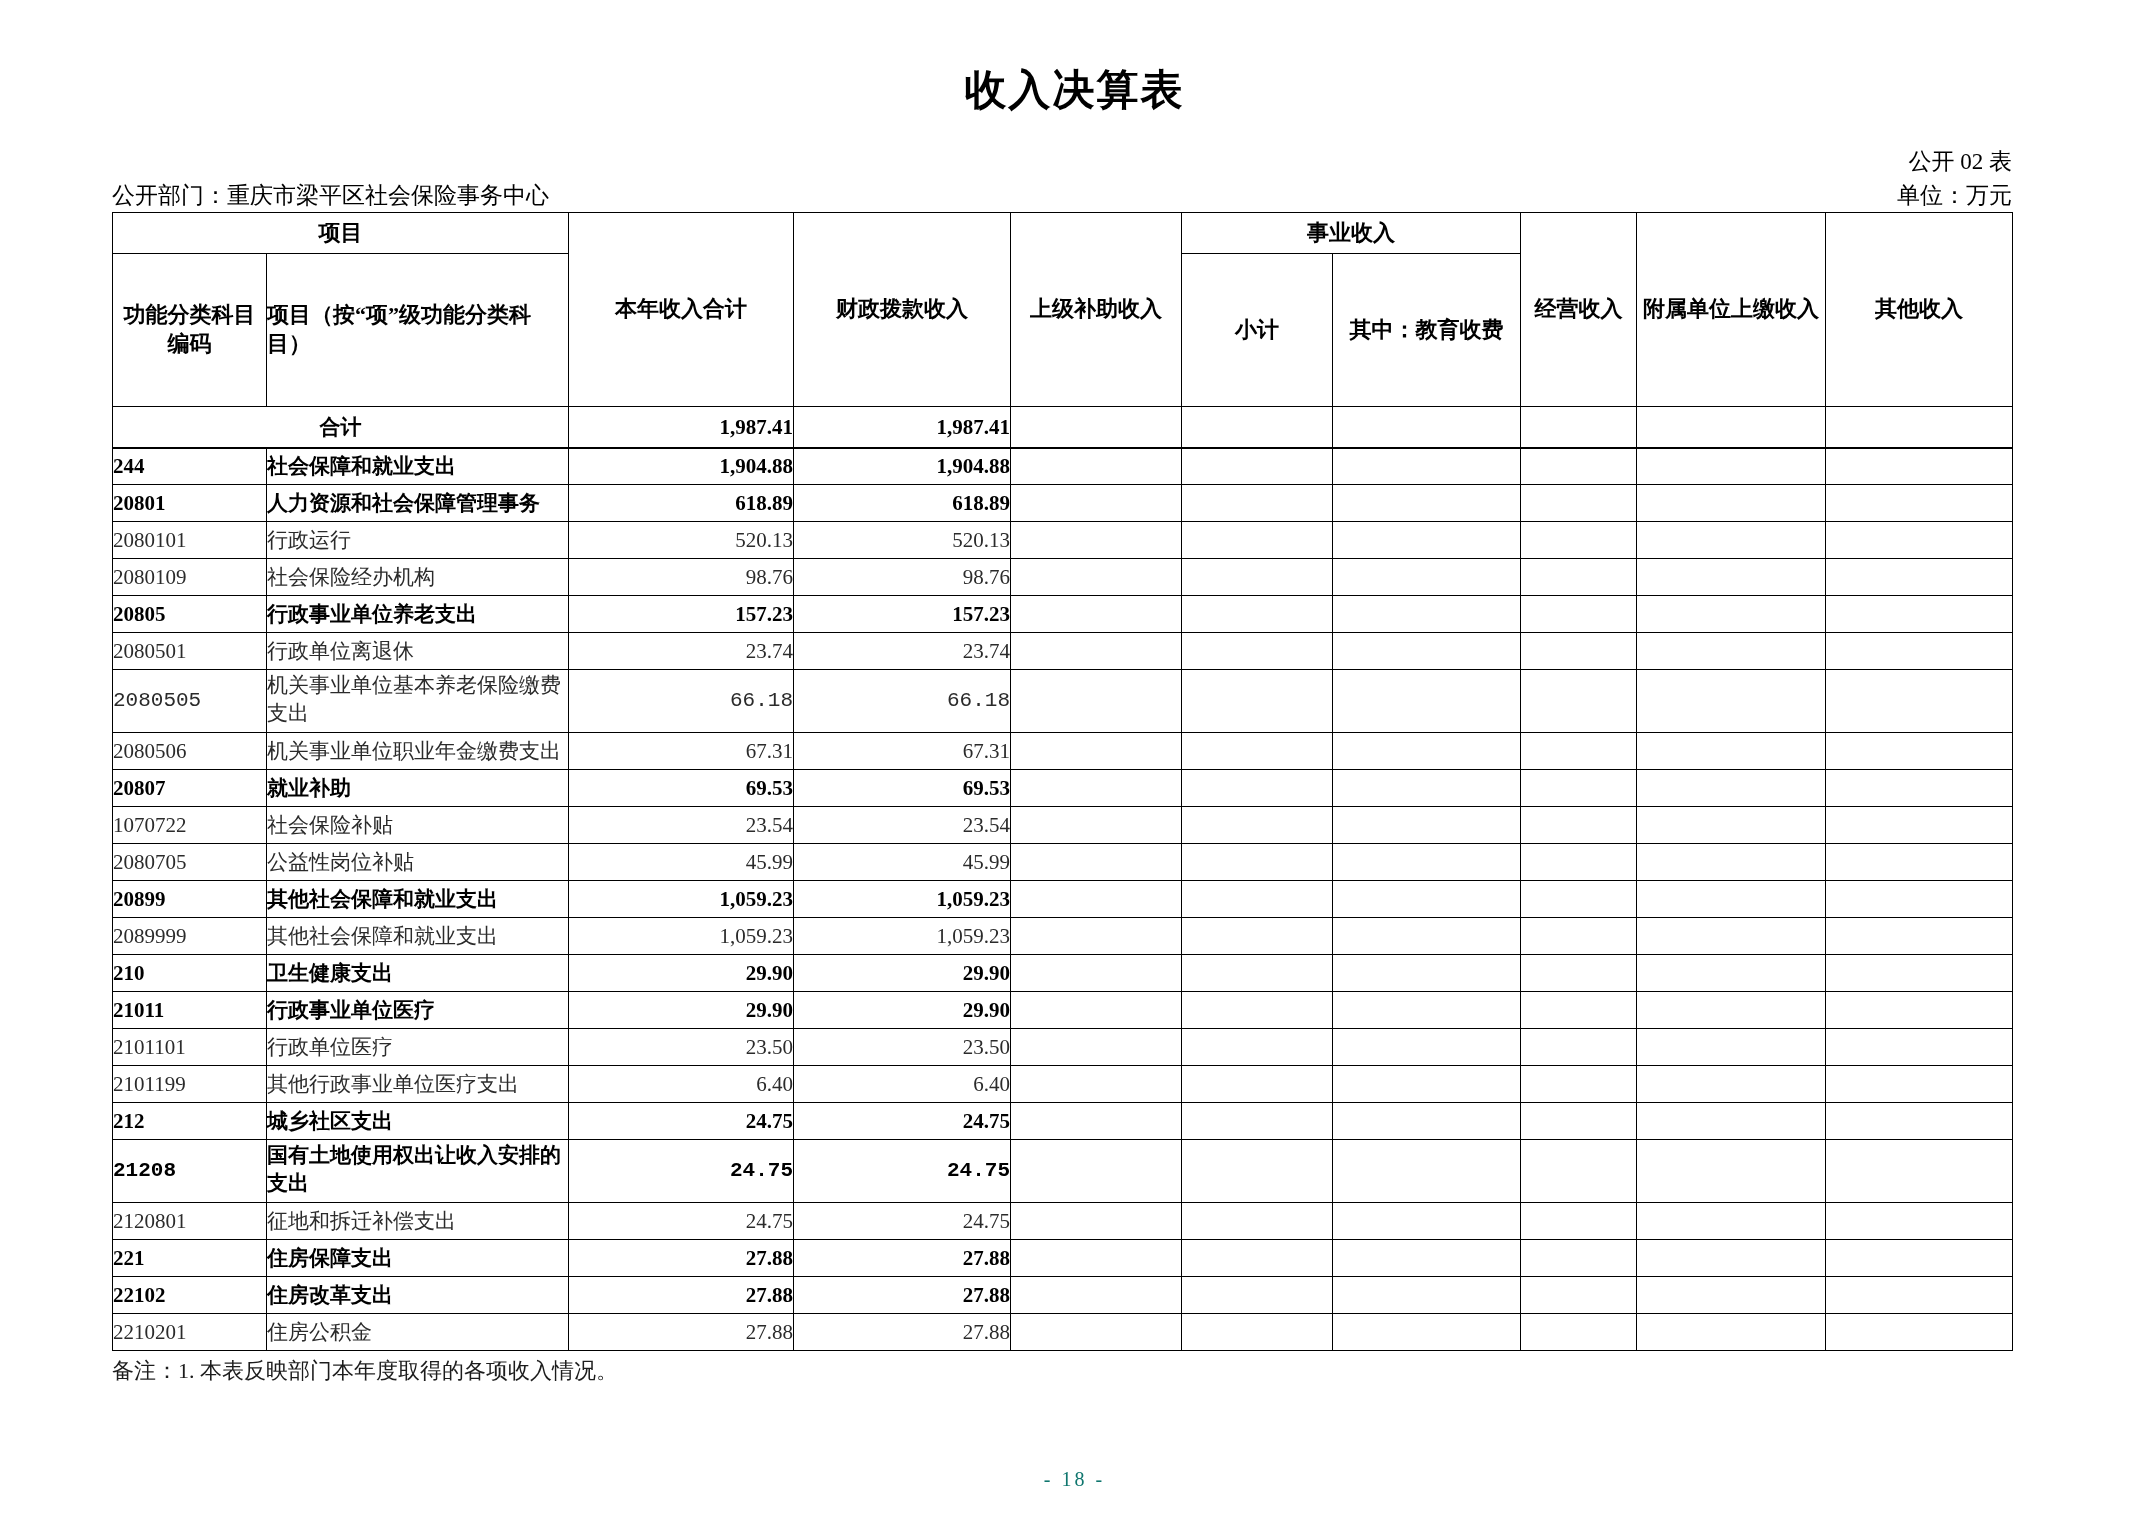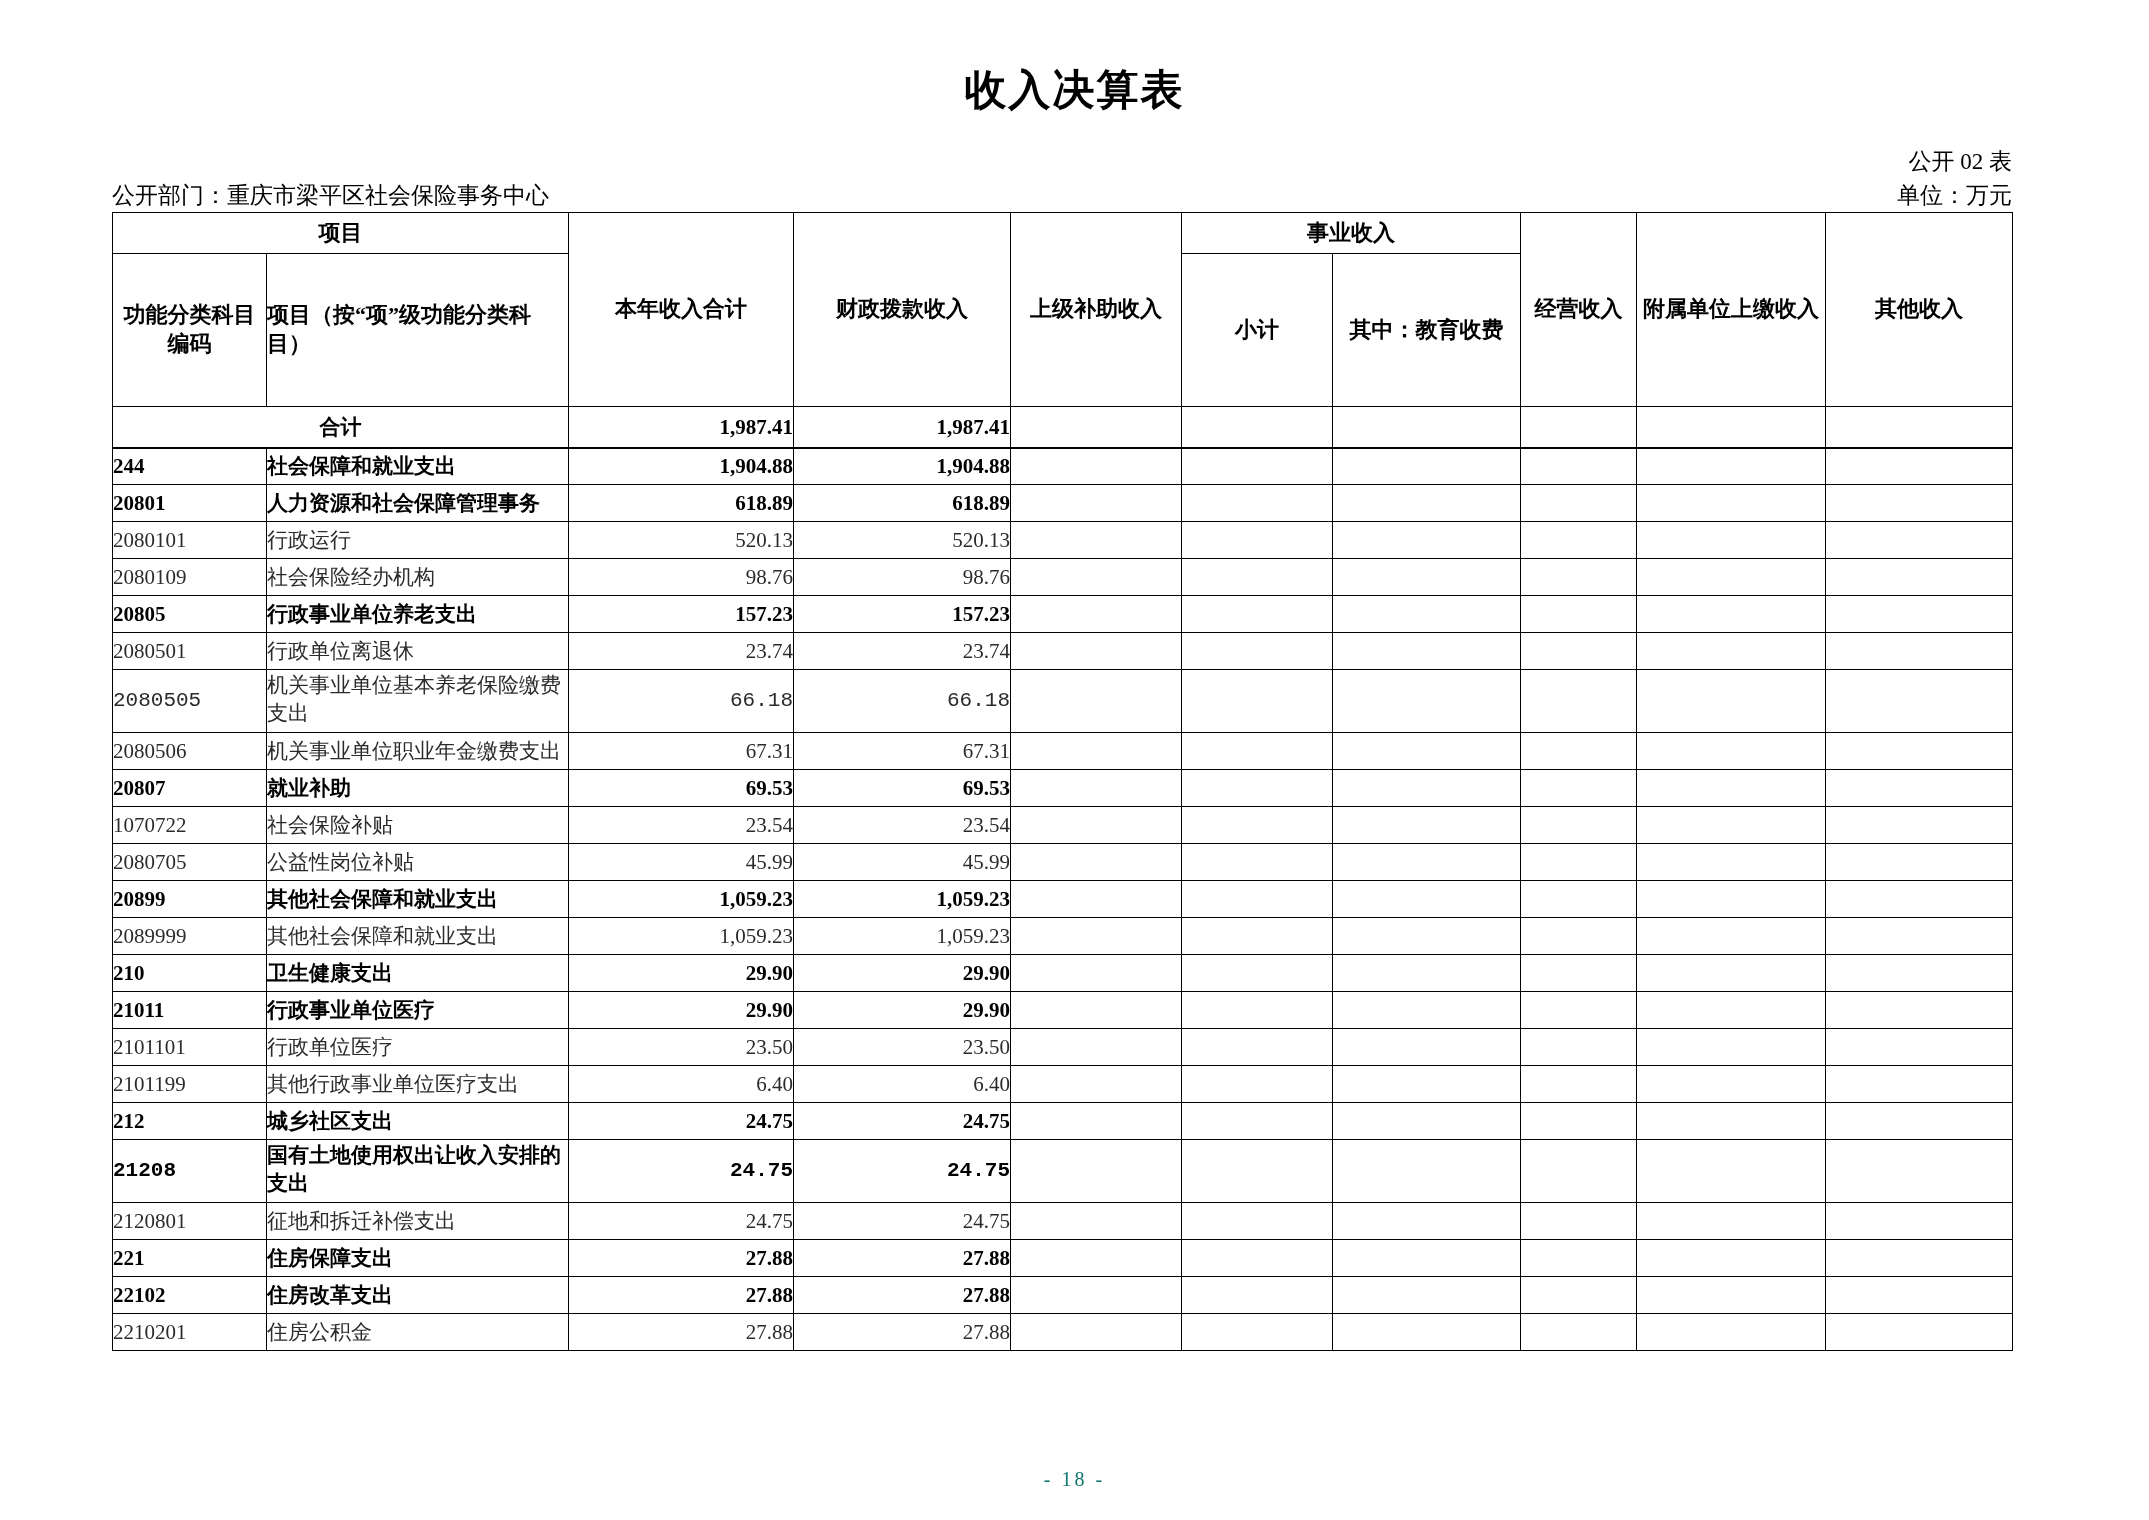--- a/index.html
+++ b/index.html
@@ -446,16 +446,17 @@
           <td class="num-cell"></td>
           <td class="num-cell"></td>
           <td class="num-cell"></td>
           <td class="num-cell"></td>
           <td class="num-cell"></td>
           <td class="num-cell"></td>
         </tr>
       </tbody>
   </table>
 
+  <div class="note">备注：1. 本表反映部门本年度取得的各项收入情况。</div>
 
   <div class="footer">- 18 -</div>
 
 </div>
 
 </body></html>

